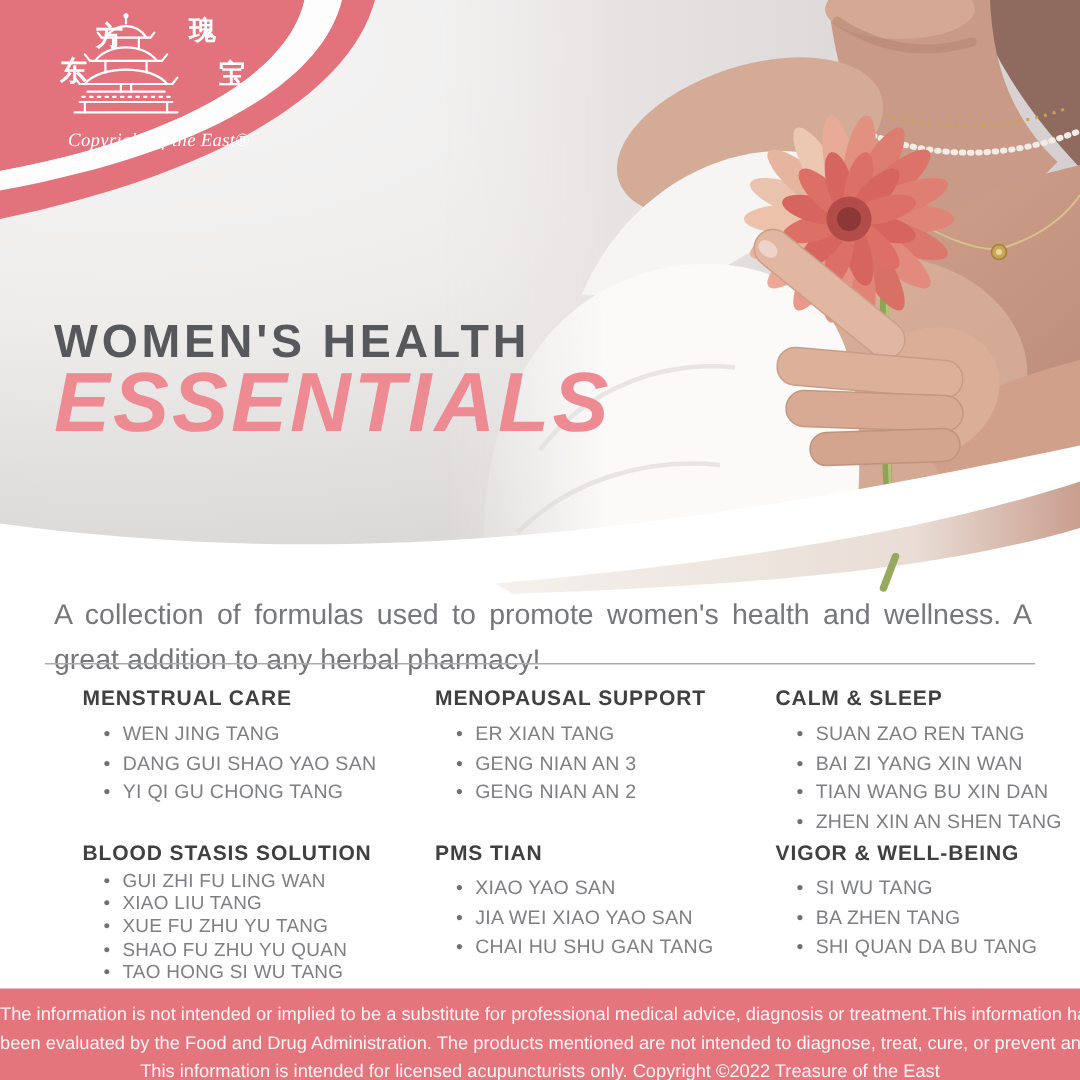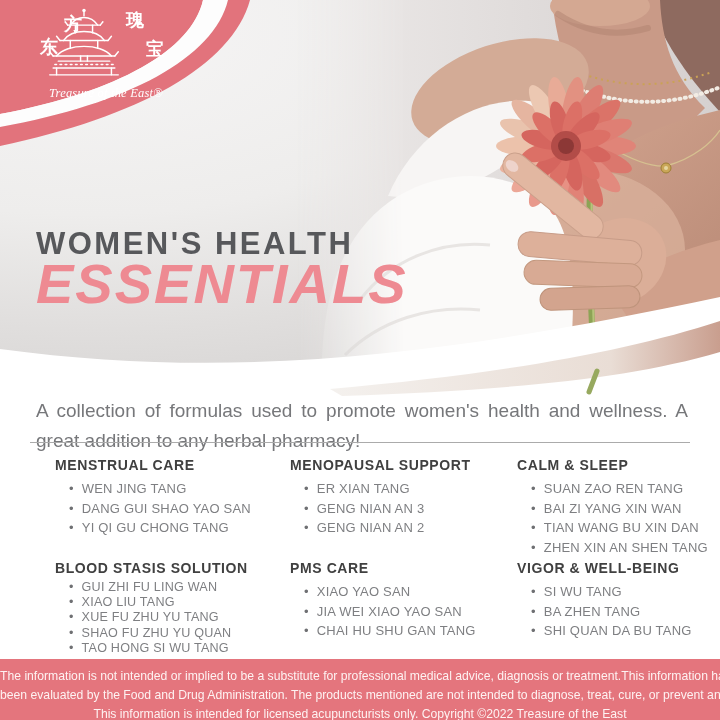--- a/index.html
+++ b/index.html
@@ -21,21 +21,21 @@
   .c-fang{left:26px;top:4px;}
   .c-gui{left:88px;top:0px;}
   .c-dong{left:2px;top:27px;}
   .c-bao{left:108px;top:29px;}
   .pagoda{position:absolute;left:22px;top:8px;width:92px;height:72px;}
   .tagline{
     position:absolute;left:0;top:78px;width:136px;text-align:center;
     font-family:"Liberation Serif",serif;font-style:italic;font-size:12.5px;letter-spacing:.2px;
   }
   
-  .title{position:absolute;left:36px;top:226px;}
+  .title{position:absolute;left:36px;top:210px;}
   .title-line1{
     font-size:31px;line-height:35px;font-weight:800;letter-spacing:2.5px;color:#57585b;
   }
   .title-line2{
     font-size:56px;line-height:46px;font-weight:800;letter-spacing:2px;color:#ee8a92;margin-top:0px;font-style:italic;
   }
   
   .content{position:absolute;left:0;top:396px;width:716px;height:263px;background:#ffffff;}
   .description{
     position:absolute;left:36px;top:-19px;width:652px;
@@ -219,21 +219,21 @@
             <path d="M82,70 L82,78"></path>
           <path d="M46,56 L46,62"></path>
             <path d="M54,56 L54,62"></path>
         </g>
         <circle cx="50" cy="3" r="2" fill="#ffffff"></circle>
       </svg>
       <span class="cjk c-dong">东</span>
       <span class="cjk c-fang">方</span>
       <span class="cjk c-gui">瑰</span>
       <span class="cjk c-bao">宝</span>
-      <div class="tagline">Treasure of the East®</div>
+      <div class="tagline">Copyright of the East®</div>
     </div>
 
     <div class="title">
       <div class="title-line1">WOMEN'S HEALTH</div>
       <div class="title-line2">ESSENTIALS</div>
     </div>
   </div>
 
   <div class="content">
     <p class="description">A collection of formulas used to promote women's health and wellness. A great addition to any herbal pharmacy!</p>
@@ -274,21 +274,21 @@
         <ul>
           <li>GUI ZHI FU LING WAN</li>
           <li>XIAO LIU TANG</li>
           <li>XUE FU ZHU YU TANG</li>
           <li>SHAO FU ZHU YU QUAN</li>
           <li>TAO HONG SI WU TANG</li>
         </ul>
       </section>
 
       <section class="cat">
-        <h3>PMS CARE</h3>
+        <h3>PMS TIAN</h3>
         <ul>
           <li>XIAO YAO SAN</li>
           <li>JIA WEI XIAO YAO SAN</li>
           <li>CHAI HU SHU GAN TANG</li>
         </ul>
       </section>
 
       <section class="cat">
         <h3>VIGOR &amp; WELL-BEING</h3>
         <ul>

